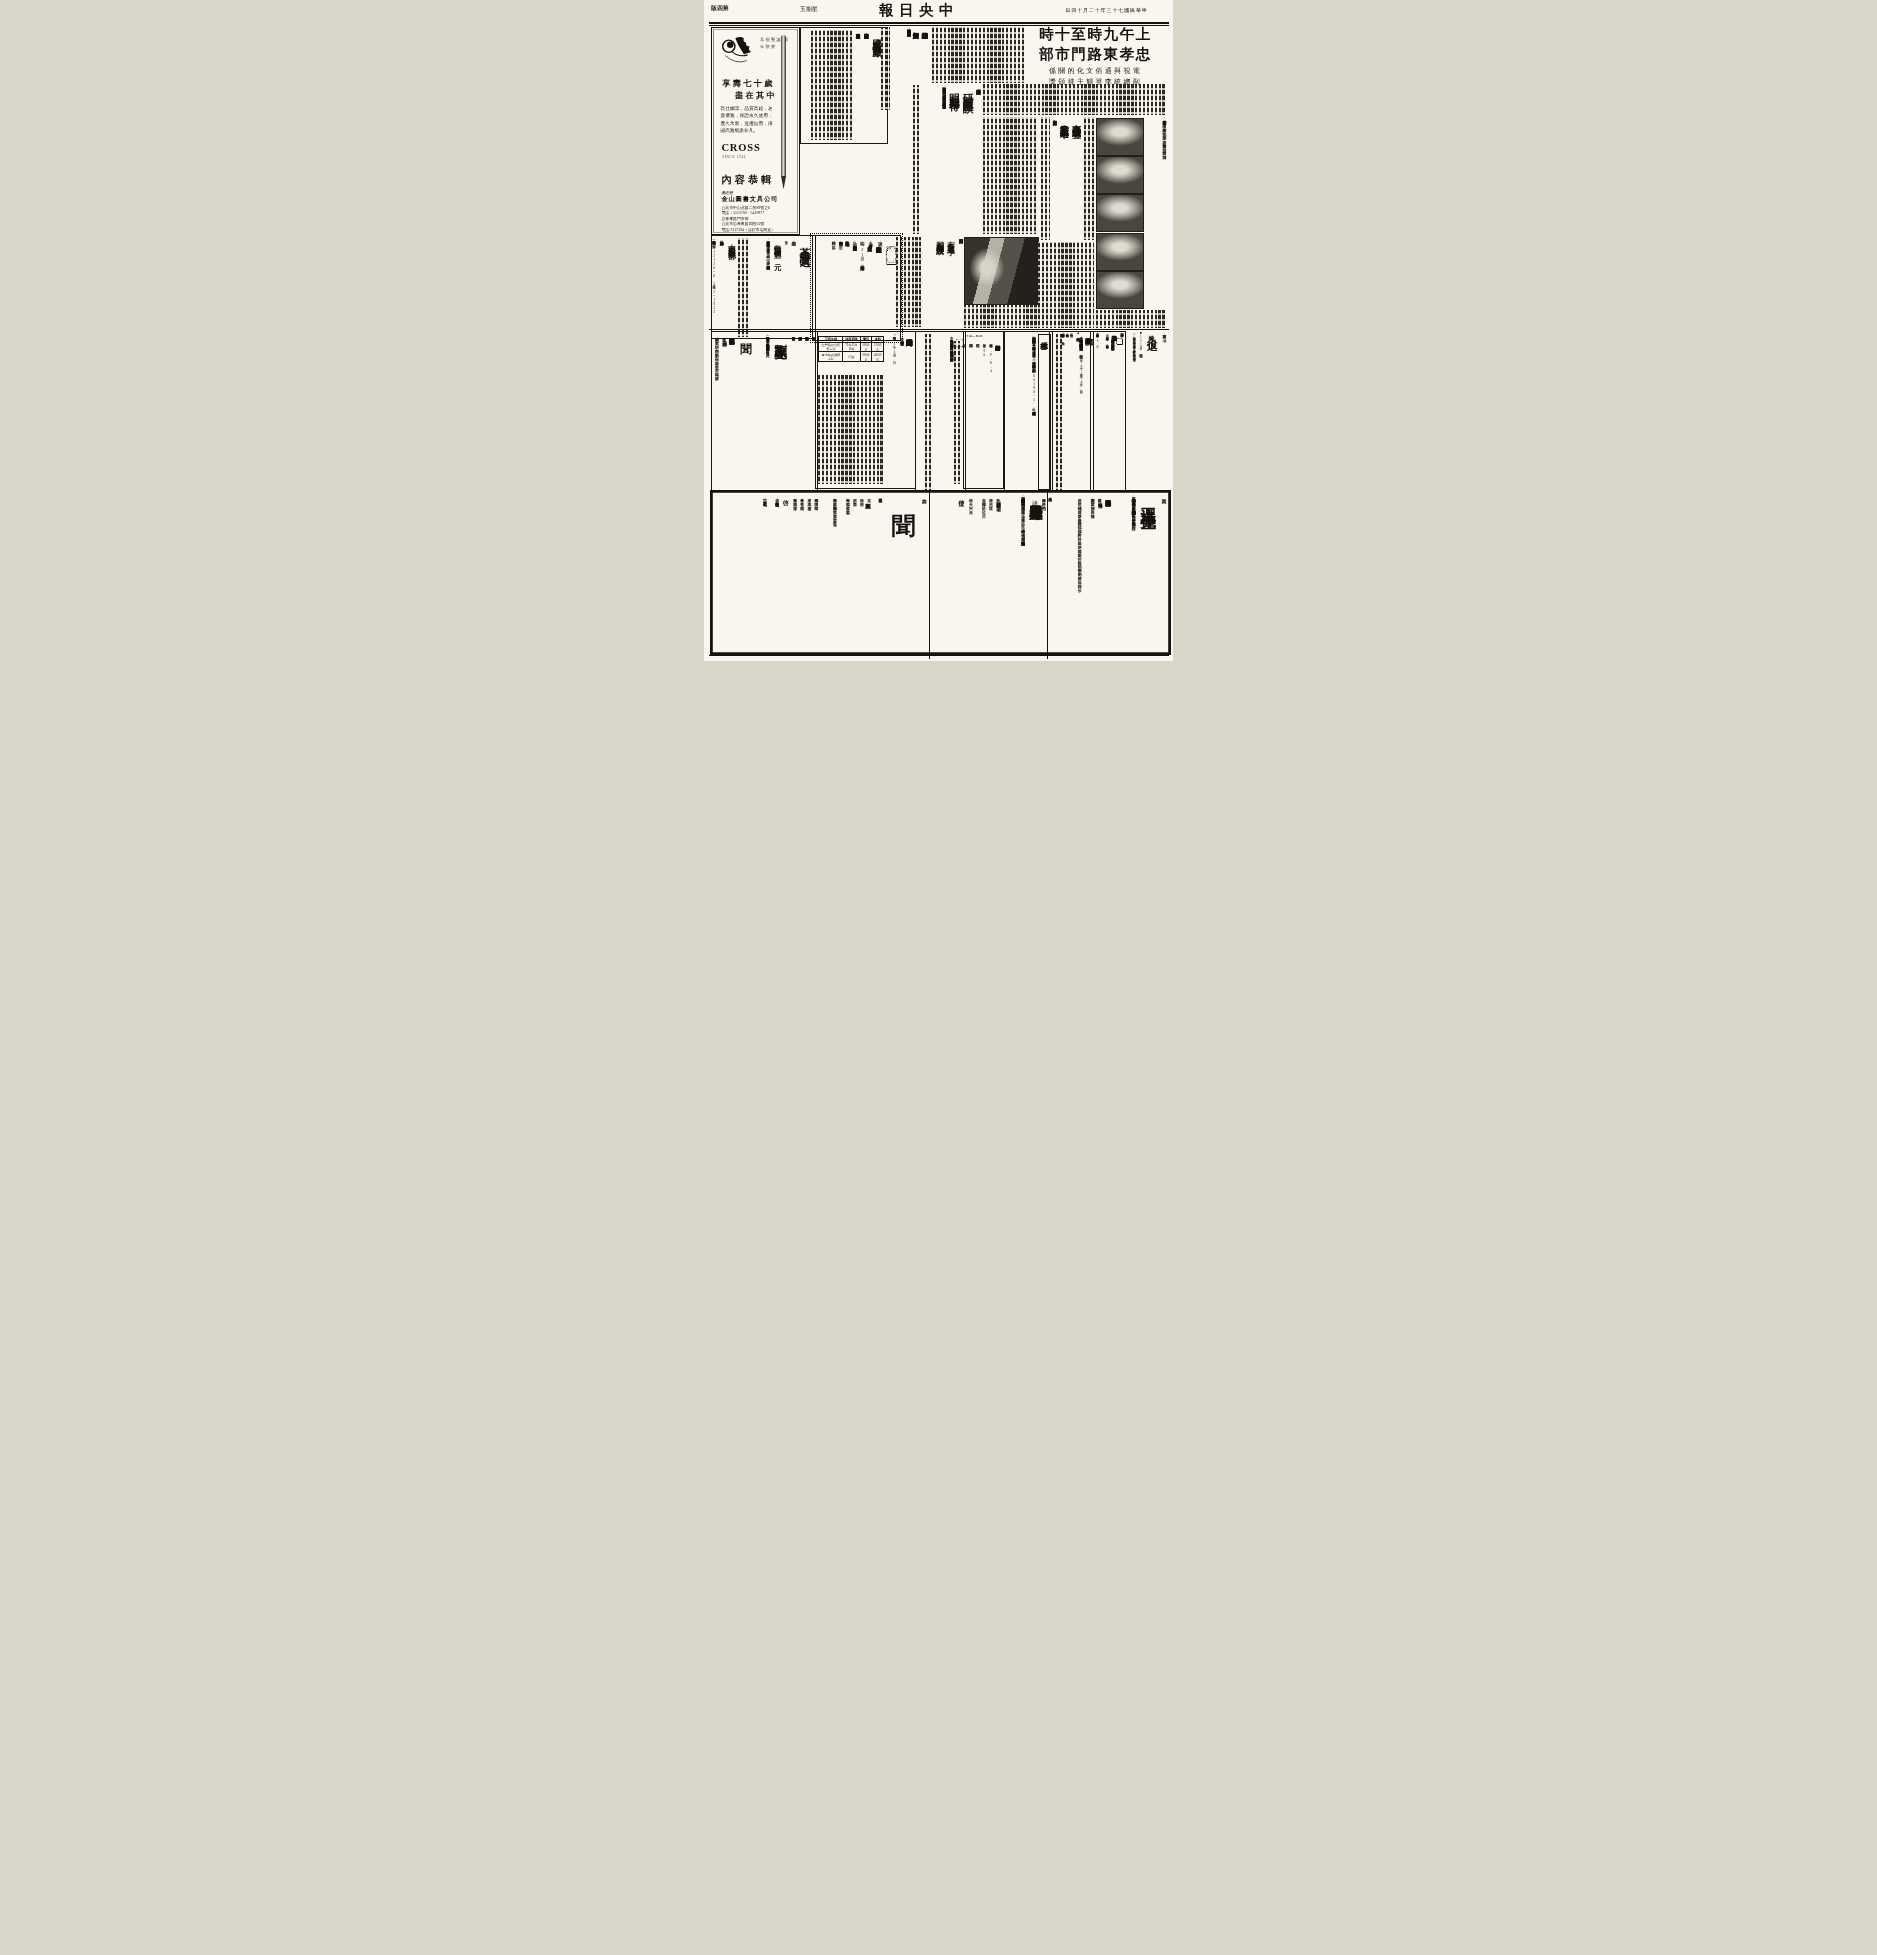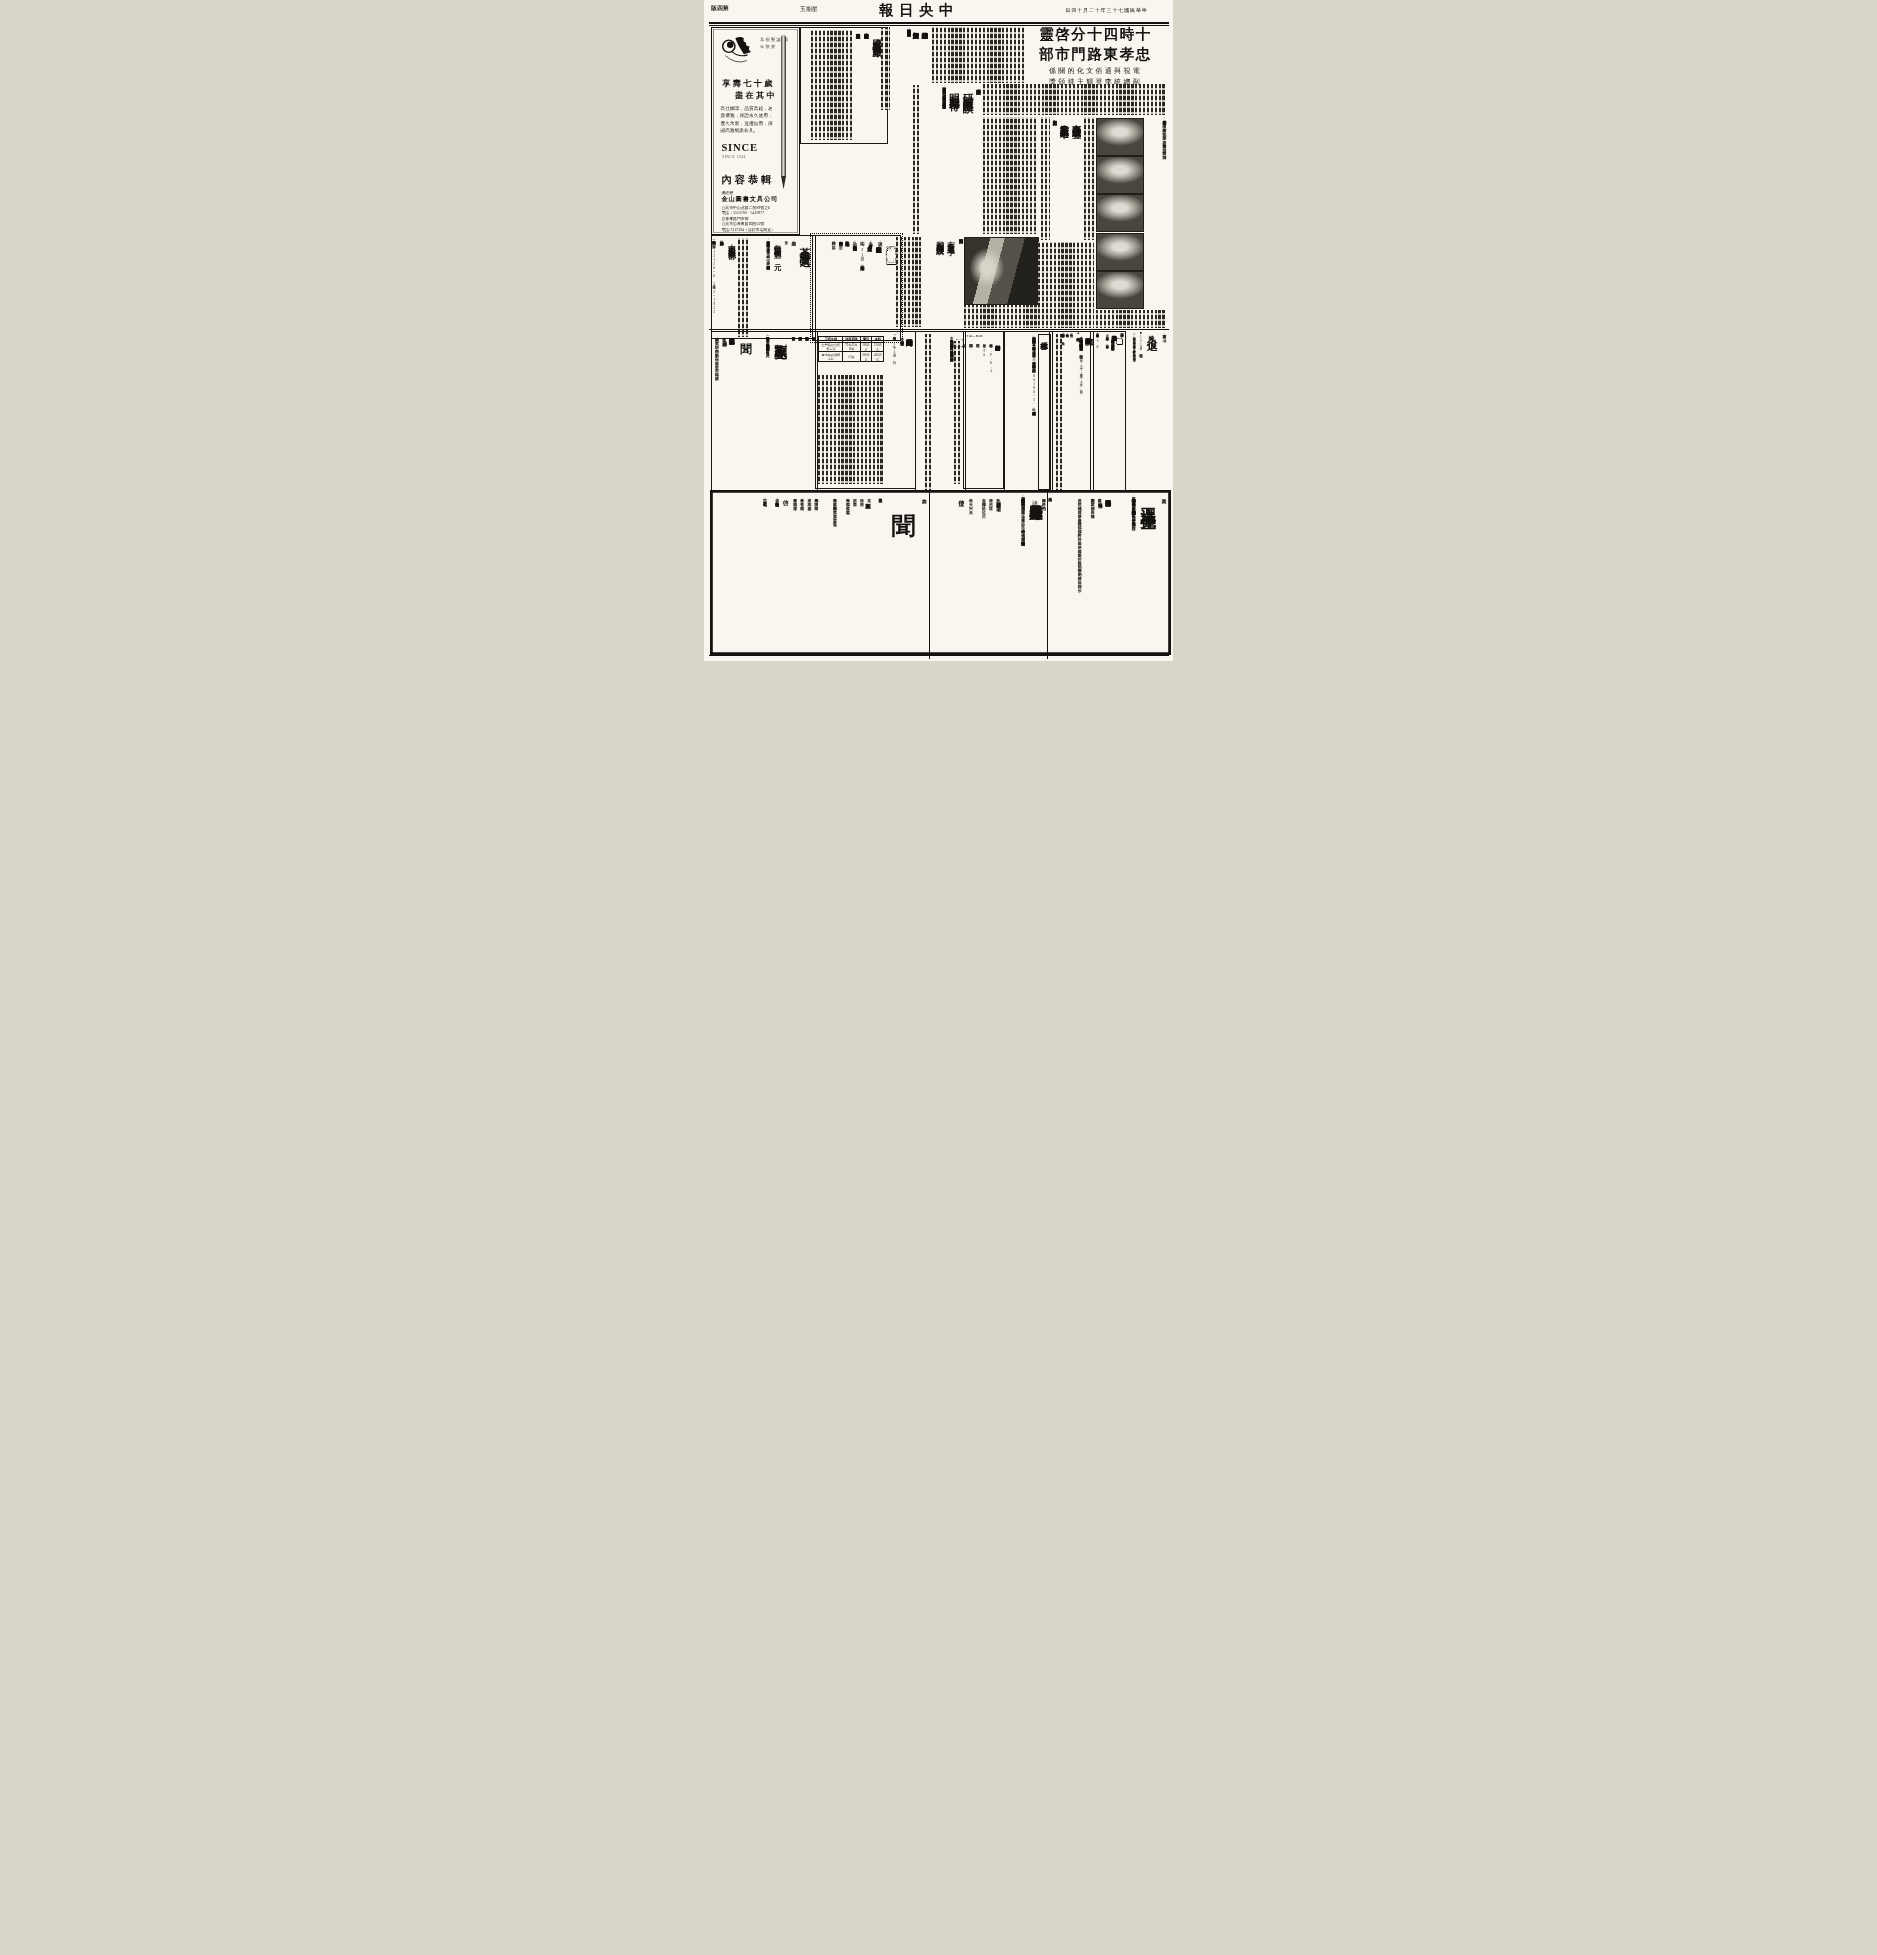--- a/index.html
+++ b/index.html
@@ -47,21 +47,21 @@
       <path d="M48 12 q14 -8 24 0 q-4 10 6 12 q-2 10 10 10 q-6 10 4 16 l-20 6 q-16 -22 -24 -44z" fill="#15130f"></path>
       <path d="M38 48 q20 18 44 10" stroke="#15130f" stroke-width="3" fill="none"></path>
       <path d="M20 60 q30 26 60 14" stroke="#15130f" stroke-width="2" fill="none"></path>
     </svg>
     <div class="abs small-note" style="left:48px;top:9.4px;width:33px;font-size:4.3px;line-height:6.6px;letter-spacing:1.2px;">恭祝聖誕 新年快樂</div>
     <div class="abs b" style="left:10.2px;top:50px;font-size:8.2px;letter-spacing:2.3px;">享壽七十歲</div>
     <div class="abs b" style="left:23px;top:62px;font-size:8.2px;letter-spacing:2.3px;">盡在其中</div>
     <div class="abs" style="left:8.6px;top:77px;width:52px;font-size:4.7px;line-height:7.4px;text-align:justify;">高仕鋼筆，品質高超，名貴優雅，保證永久使用，歷久常新，送禮自用，倍顯高雅氣派非凡。</div>
     <div class="abs" style="left:69px;top:7px;width:5.1px;height:141px;background:linear-gradient(90deg,#3c3930,#e8e5dc 45%,#2e2b24);border-radius:2.3px 2.3px 0 0;"></div>
     <div class="abs" style="left:69px;top:148px;width:5.1px;height:13.3px;background:#2e2b24;clip-path:polygon(50% 100%,0 0,100% 0);"></div>
-    <div class="abs b" style="left:9.4px;top:114px;font-size:10.6px;font-family:'Liberation Serif',serif;letter-spacing:0.8px;">SINCE</div>
+    <div class="abs b" style="left:9.4px;top:114px;font-size:10.6px;font-family:'Liberation Serif',serif;letter-spacing:0.8px;">CROSS</div>
     <div class="abs" style="left:10.2px;top:127px;font-size:3.1px;letter-spacing:0.8px;color:#3a372f;">SINCE 1946</div>
     <div class="abs b" style="left:9.4px;top:145px;font-size:10.2px;letter-spacing:3.1px;">內容恭輯</div>
     <div class="abs" style="left:9.4px;top:162px;font-size:3.9px;">總經銷</div>
     <div class="abs b" style="left:9.4px;top:167px;font-size:6.3px;letter-spacing:0.8px;">金山圖書文具公司</div>
     <div class="abs" style="left:9.4px;top:177px;font-size:3.9px;">台北市中山北路二段89號之6</div>
     <div class="abs" style="left:9.4px;top:182px;font-size:3.9px;">電話：5515700・5419977</div>
     <div class="abs" style="left:9.4px;top:188px;font-size:3.9px;">忠孝東路門市部</div>
     <div class="abs" style="left:9.4px;top:193px;font-size:3.9px;">台北市忠孝東路四段55號</div>
     <div class="abs" style="left:9.4px;top:199px;font-size:3.9px;">電話:7217394（頂好市場附近）</div>
   </div>
@@ -76,21 +76,21 @@
   <div class="abs vflow" style="left:179px;top:27px;width:46px;height:83px;">
     <div class="b" style="font-size:6.3px;line-height:7px;">蔣總統頒贈壽軸</div>
     <div class="b" style="font-size:6.3px;line-height:7px;">祝賀黃煥新夫婦</div>
     <div style="font-size:3.5px;line-height:4.7px;width:19px;">【中央社臺北十三日電】蔣總統經國頒贈「壽」字賀軸，祝賀旅美舊金山僑領黃煥新夫婦八秩雙壽。</div>
     <div class="gk" style="width:9.4px;"></div>
   </div>
 
   <div class="abs gk" style="left:228px;top:27px;width:92px;height:56px;"></div>
 
   <div class="abs" style="left:321px;top:25px;width:141px;height:59px;">
-    <div class="rtl b" style="font-size:14.5px;letter-spacing:1.6px;text-align:center;width:100%;">十時四十分啓靈</div>
+    <div class="rtl b" style="font-size:14.5px;letter-spacing:1.6px;text-align:center;width:100%;">上午九時至十時</div>
     <div class="rtl b" style="font-size:14.5px;letter-spacing:1.6px;text-align:center;width:100%;margin-top:0.8px;">忠孝東路門市部</div>
     <div class="rtl" style="font-size:7px;letter-spacing:2.3px;text-align:center;width:100%;margin-top:2.3px;">電視與通俗文化的關係</div>
     <div class="rtl" style="font-size:7px;letter-spacing:2.3px;text-align:center;width:100%;margin-top:1.2px;">副總統李登輝主持頒獎</div>
   </div>
   <div class="abs gk" style="left:279px;top:84px;width:183px;height:30.5px;"></div>
 
   <div class="abs vflow" style="left:209px;top:85px;width:69px;height:149px;">
     <div style="font-size:5.1px;line-height:6.3px;">文化建設與大眾傳播媒介</div>
     <div class="b" style="font-size:10.6px;line-height:11.7px;letter-spacing:1.6px;">研討演講座談</div>
     <div class="b" style="font-size:10.6px;line-height:11.7px;letter-spacing:1.6px;">明起分期舉行</div>

